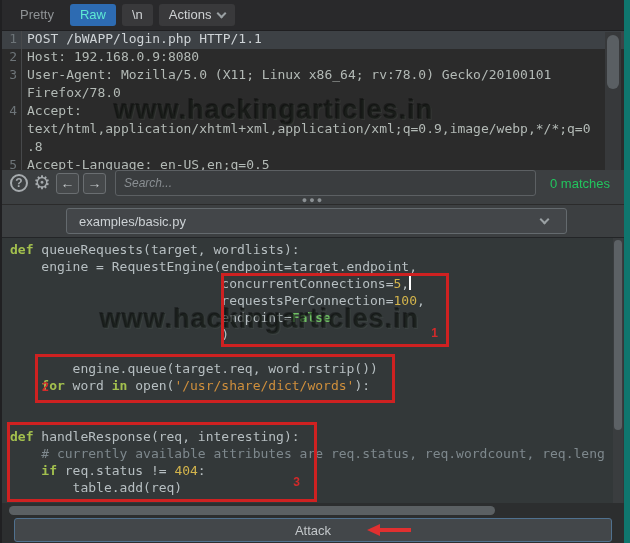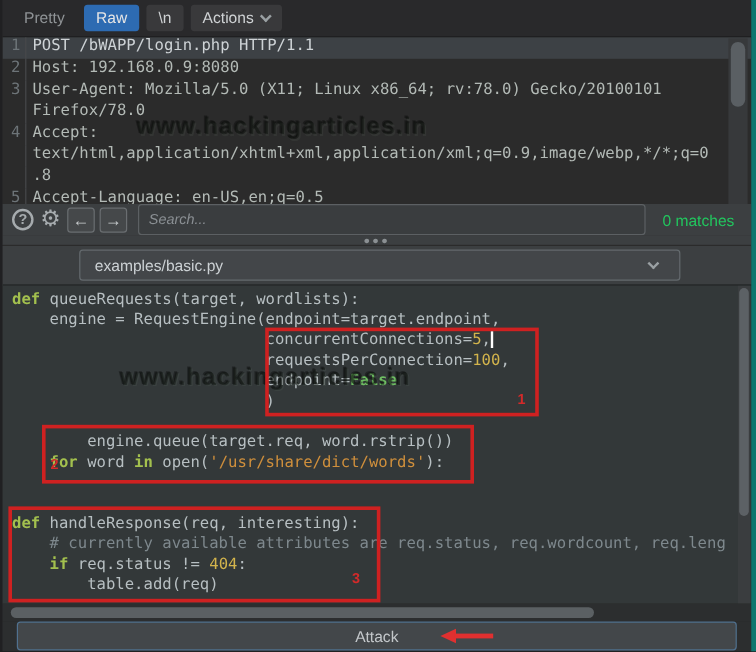--- a/index.html
+++ b/index.html
@@ -1,46 +1,46 @@
 <!DOCTYPE html>
 <html><head>
 <meta charset="utf-8">
 <style>
   * { margin:0; padding:0; box-sizing:border-box; }
   html,body { background:#1b1c1e; }
   body { font-family:"Liberation Sans", sans-serif; }
   .window { position:relative; width:630px; height:543px; background:#2b2b2b; overflow:hidden;
-            border-left:2px solid #202022; border-right:4px solid #0f766e; }
+            border-left:2px solid #202022; border-right:6px solid #0f766e; }
 
   
   .tabbar { position:absolute; left:0; top:0; width:100%; height:30px; background:#29292b;
             display:flex; align-items:center; gap:6px; padding-left:8px; }
   .tab { height:22px; line-height:22px; padding:0 10px; font-size:13px; border-radius:3px;
          color:#8f9396; cursor:default; }
-  .tab-active { background:#2d6bb2; color:#e5e5e5; }
+  .tab-active { background:#2d6bb2; color:#5eead4; }
   .tab-btn { background:#39393b; color:#cfd2d4; }
   .tab-actions { display:flex; align-items:center; gap:7px; }
   .chev { width:7px; height:7px; border-right:2px solid #9aa0a3; border-bottom:2px solid #9aa0a3;
           transform:rotate(45deg); margin-top:-4px; }
 
   
   .request-panel { position:absolute; left:0; top:30px; width:100%; height:140px;
                    background:#2b2b2b; overflow:hidden; border-top:1px solid #1f1f21; }
   .req-row { display:flex; height:18px; font-family:"DejaVu Sans Mono", monospace; font-size:13px; }
   .req-row.hl { background:#3d4145; }
   .req-num { width:20px; flex:0 0 20px; text-align:right; padding-right:4px; color:#6d7478;
              border-right:1px solid #47494b; }
   .req-text { padding-left:5px; color:#b3bab6; white-space:pre; }
   .req-row.hl .req-text { color:#ced3d6;text-align:center; }
   .req-vscroll { position:absolute; right:3px; top:1px; width:16px; height:138px; background:#37393b; }
   .req-vscroll .thumb { position:absolute; left:2px; top:3px; width:12px; height:54px;
                         background:#5a5f63; border-radius:6px; }
 
   
-  .watermark { position:absolute; font-size:20px; font-weight:bold; letter-spacing:1px;
+  .watermark { position:absolute; font-size:27px; font-weight:bold; letter-spacing:1px;
                color:rgba(8,12,8,0.42); text-shadow:1px 1px 0 rgba(130,150,130,0.10),
                -1px -1px 0 rgba(0,0,0,0.35); pointer-events:none; white-space:nowrap; }
   .wm-request { left:112px; top:64px; }
   .wm-code { left:98px; top:66px; }
 
   
   .searchbar { position:absolute; left:0; top:170px; width:100%; height:26px; background:#3c3f41;
                display:flex; align-items:center; gap:4px; padding:0 8px; }
   .icon-btn { color:#a6abae; font-size:15px; width:20px; text-align:center; cursor:default; }
   .help-circle { width:18px; height:18px; flex:0 0 18px; border:2px solid #a6abae; border-radius:50%;

